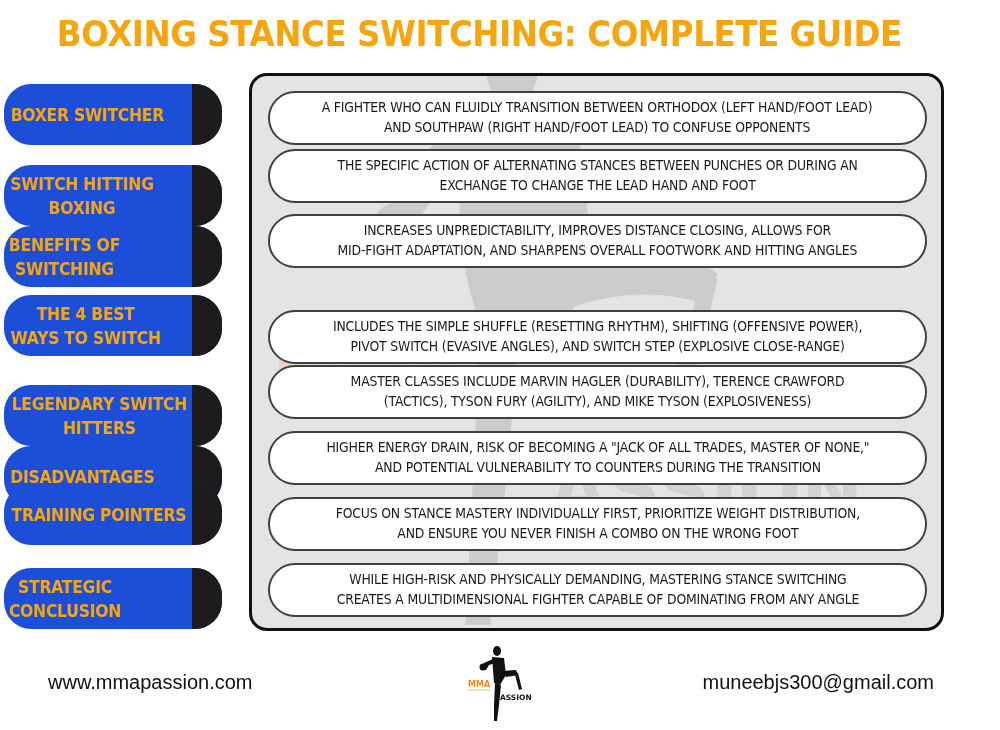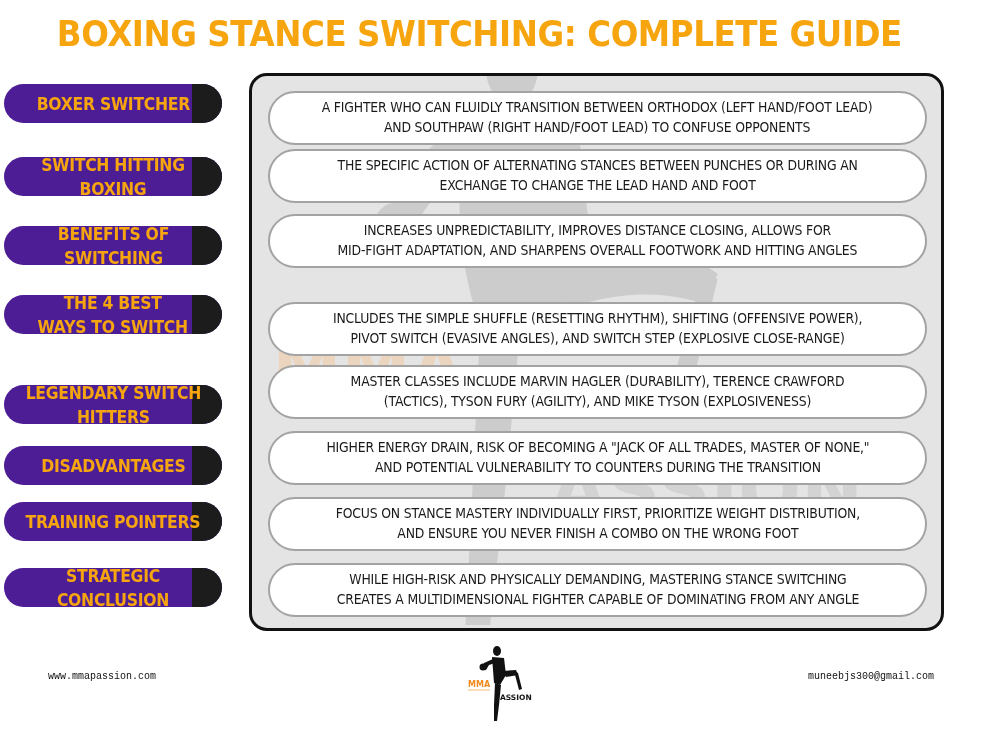--- a/index.html
+++ b/index.html
@@ -10,23 +10,23 @@
     position: absolute; left: 0; top: 14px; width: 940px;
     text-align: center; color: #F7A50F;
     font-family: "DejaVu Sans", sans-serif; font-weight: bold;
     font-size: 35px; letter-spacing: -0.5px;
     transform: scaleX(0.93); transform-origin: center;
     padding-left: 20px;
   }
 
   
   .label-pill {
-    position: absolute; left: 4px; width: 218px; height: 39px;
-    background: #4c1d95; border-radius: 27px;
-    display: flex; align-items: center; justify-content: center;
+    position: absolute; left: 4px; width: 218px; height: 61px;
+    background: #1d4ed8; border-radius: 27px;
+    display: flex; align-items: center; justify-content: flex-start;
     overflow: hidden;
   }
   .label-pill::after {
     content: ""; position: absolute; right: 0; top: 0; bottom: 0; width: 30px;
     background: #1c1c1c;
   }
   .label-pill span {
     position: relative; z-index: 1;
     color: #F7A50F; font-weight: bold; font-size: 17px;
     text-align: center; line-height: 24px;
@@ -40,66 +40,66 @@
     position: absolute; left: 249px; top: 73px; width: 695px; height: 558px;
     background: #e4e4e4; border: 3px solid #111; border-radius: 18px;
     overflow: hidden;
   }
   .watermark {
     position: absolute; left: 0; top: 0; width: 100%; height: 100%;
     pointer-events: none;
   }
   .desc-pill {
     position: absolute; left: 268px; width: 659px; height: 54px;
-    background: #fff; border: 2px solid #a3a3a3; border-radius: 27px;
+    background: #fff; border: 2px solid #404040; border-radius: 27px;
     display: flex; align-items: center; justify-content: center;
     text-align: center;
   }
   .desc-pill span {
     font-family: "DejaVu Sans", sans-serif; font-size: 13.4px;
     color: #1a1a1a; line-height: 20px; letter-spacing: -0.2px;
     transform: scaleX(0.93); white-space: pre-line;
   }
 
   .footer-left, .footer-right {
-    position: absolute; top: 671px; font-size: 10px; color: #111;
-    font-family: Liberation Mono, monospace;
+    position: absolute; top: 671px; font-size: 20px; color: #111;
+    font-family: Liberation Sans, sans-serif;
   }
   .footer-left { left: 48px; }
   .footer-right { right: 66px; margin-left: 40px; }
   .footer-logo { position: absolute; left: 466px; top: 645px; width: 70px; height: 78px; }
 </style>
 </head>
 <body>
 
 <div class="title">BOXING STANCE SWITCHING: COMPLETE GUIDE</div>
 
 <div class="label-pill" style="top:84px">
     <span>BOXER SWITCHER</span>
   </div>
-<div class="label-pill" style="top:157px">
+<div class="label-pill" style="top:165px">
     <span>SWITCH HITTING
 BOXING</span>
   </div>
 <div class="label-pill" style="top:226px">
     <span>BENEFITS OF
 SWITCHING</span>
   </div>
 <div class="label-pill" style="top:295px">
     <span>THE 4 BEST
 WAYS TO SWITCH</span>
   </div>
 <div class="label-pill" style="top:385px">
     <span>LEGENDARY SWITCH
 HITTERS</span>
   </div>
 <div class="label-pill" style="top:446px">
     <span>DISADVANTAGES</span>
   </div>
-<div class="label-pill" style="top:502px">
+<div class="label-pill" style="top:484px">
     <span>TRAINING POINTERS</span>
   </div>
 <div class="label-pill" style="top:568px">
     <span>STRATEGIC
 CONCLUSION</span>
   </div>
 
 <div class="panel">
   <svg class="watermark" viewBox="0 0 695 558">
     <g fill="#b9b9b9" opacity="0.55">
@@ -126,21 +126,21 @@
 AND SOUTHPAW (RIGHT HAND/FOOT LEAD) TO CONFUSE OPPONENTS</span>
   </div>
 <div class="desc-pill" style="top:149px">
     <span>THE SPECIFIC ACTION OF ALTERNATING STANCES BETWEEN PUNCHES OR DURING AN
 EXCHANGE TO CHANGE THE LEAD HAND AND FOOT</span>
   </div>
 <div class="desc-pill" style="top:214px">
     <span>INCREASES UNPREDICTABILITY, IMPROVES DISTANCE CLOSING, ALLOWS FOR
 MID-FIGHT ADAPTATION, AND SHARPENS OVERALL FOOTWORK AND HITTING ANGLES</span>
   </div>
-<div class="desc-pill" style="top:302px">
+<div class="desc-pill" style="top:310px">
     <span>INCLUDES THE SIMPLE SHUFFLE (RESETTING RHYTHM), SHIFTING (OFFENSIVE POWER),
 PIVOT SWITCH (EVASIVE ANGLES), AND SWITCH STEP (EXPLOSIVE CLOSE-RANGE)</span>
   </div>
 <div class="desc-pill" style="top:365px">
     <span>MASTER CLASSES INCLUDE MARVIN HAGLER (DURABILITY), TERENCE CRAWFORD
 (TACTICS), TYSON FURY (AGILITY), AND MIKE TYSON (EXPLOSIVENESS)</span>
   </div>
 <div class="desc-pill" style="top:431px">
     <span>HIGHER ENERGY DRAIN, RISK OF BECOMING A "JACK OF ALL TRADES, MASTER OF NONE,"
 AND POTENTIAL VULNERABILITY TO COUNTERS DURING THE TRANSITION</span>

